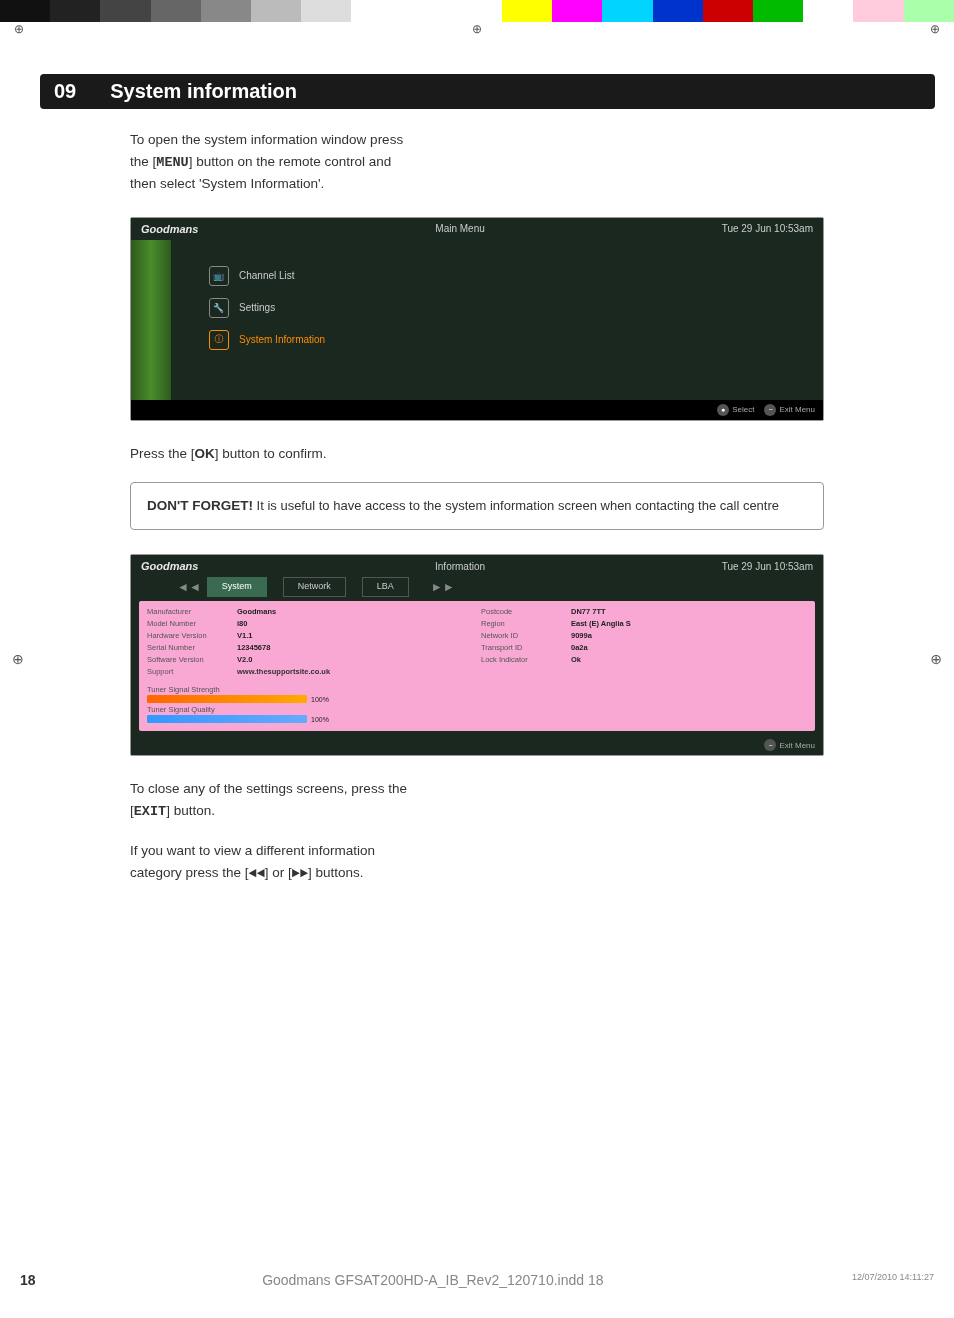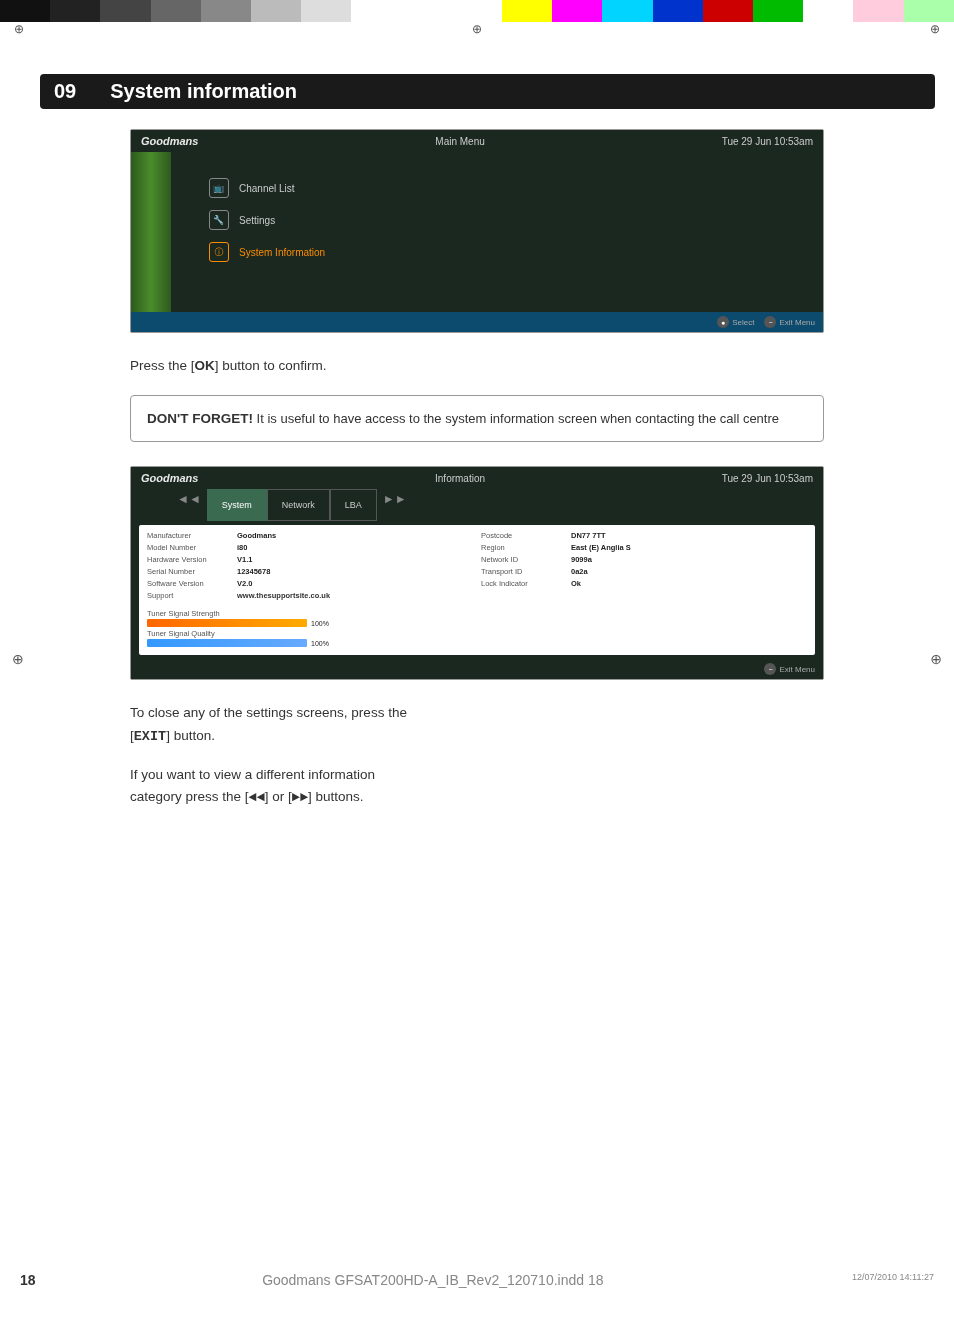--- a/index.html
+++ b/index.html
@@ -153,21 +153,21 @@
       justify-content: center;
       margin-right: 10px;
       font-size: 9px;
       color: #aaa;
     }
 
     .screen-footer {
       display: flex;
       justify-content: flex-end;
       padding: 4px 8px;
-      background: #0c4a6e;
+      background: #000000;
       font-size: 8px;
       color: #aaa;
       align-items: center;
     }
 
     .footer-btn {
       display: flex;
       align-items: center;
       margin-left: 10px;
       font-size: 8px;
@@ -230,25 +230,25 @@
       font-size: 10px;
     }
 
     .info-tabs {
       display: flex;
       background: #1a2820;
       padding: 0 40px;
     }
 
     .info-tab {
-      padding: 10px 14px;
+      padding: 3px 14px;
       font-size: 9px;
       color: #ccc;
       border: 1px solid #555;
-      margin-right: 0;
+      margin-right: 16px;
       cursor: pointer;
     }
 
     .info-tab.active {
       background: #3a6a50;
       color: #fff;
       border-color: #3a6a50;
     }
 
     .info-tab-arrow {
@@ -388,20 +388,25 @@
   <span style="position:absolute; right:14px; top:0; font-size:12px; color:#555;">⊕</span>
 </div>
 
 <div class="page-header">
   <div class="chapter-number">09</div>
   <div class="chapter-title-bar">System information</div>
 </div>
 
 <div class="content">
 
+  <p class="intro-text">
+    <span>To open the system information window press</span><br>
+    <span>the [</span><strong>MENU</strong><span>] button on the remote control and</span><br>
+    <span>then select 'System Information'.</span>
+  </p>
 
   <div class="screen-mockup">
     <div class="screen-header">
       <span class="screen-brand">Goodmans</span>
       <span class="screen-title-center">Main Menu</span>
       <span class="screen-time">Tue 29 Jun  10:53am</span>
     </div>
     <div class="screen-body">
       <div class="green-sidebar"></div>
       <div class="menu-items">
@@ -448,21 +453,21 @@
     </div>
 
     <div class="info-tabs">
       <span class="info-tab-arrow left-arrows">◄◄</span>
       <div class="info-tab active">System</div>
       <div class="info-tab">Network</div>
       <div class="info-tab">LBA</div>
       <span class="info-tab-arrow right-arrows">►►</span>
     </div>
 
-    <div style="margin: 4px 8px; background:#ffffff; padding: 6px 8px; border-radius:2px;">
+    <div style="margin: 4px 8px; background:#f9a8d4; padding: 6px 8px; border-radius:2px;">
       <div style="display:flex; gap: 8px;">
 
         <div style="flex:1;">
           <div class="info-row">
             <span class="info-label">Manufacturer</span>
             <span class="info-value">Goodmans</span>
           </div>
           <div class="info-row">
             <span class="info-label">Model Number</span>
             <span class="info-value">i80</span>

